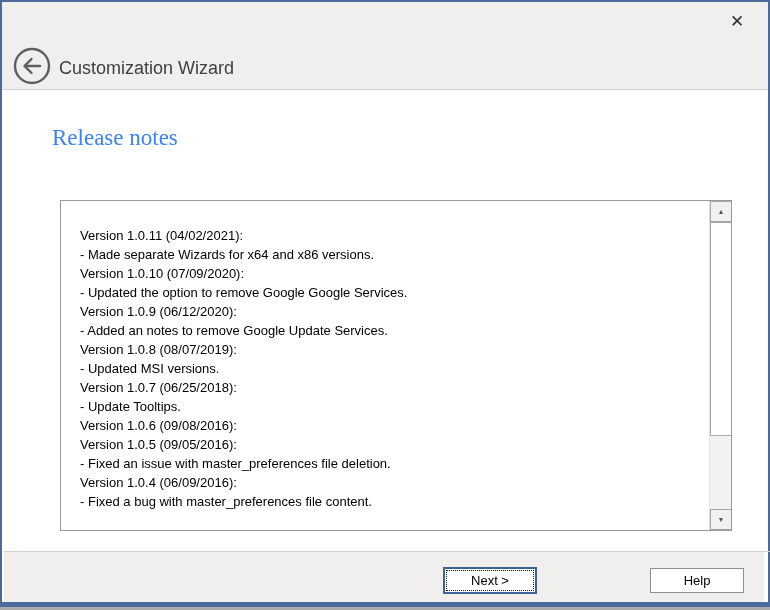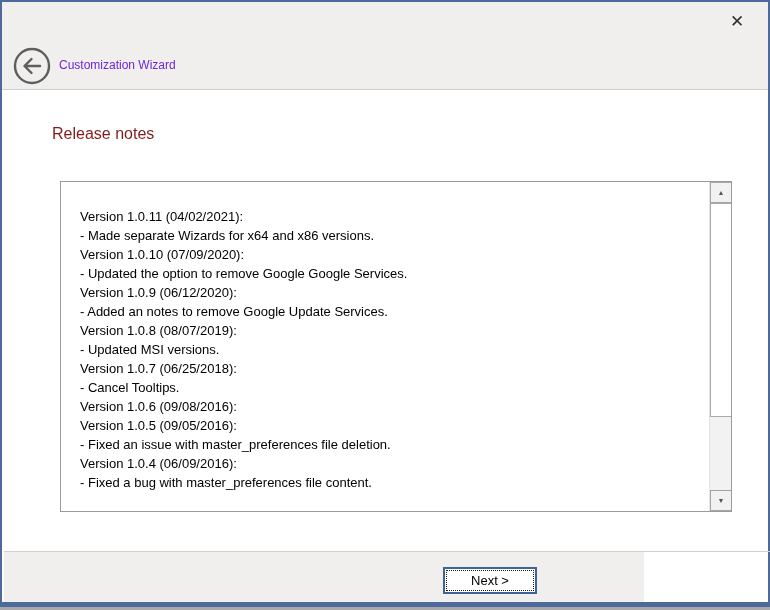--- a/index.html
+++ b/index.html
@@ -25,30 +25,30 @@
   .close-btn{
     position:absolute;top:6px;right:18px;width:26px;height:26px;
     display:flex;align-items:center;justify-content:center;
     color:#333333;font-size:17px;cursor:default;user-select:none;
   }
   .back-btn{
     position:absolute;left:10px;top:44px;width:40px;height:40px;cursor:default;
   }
   .header-title{
     position:absolute;left:57px;top:56px;
-    font-size:12px;color:#6d28d9;
+    font-size:18px;color:#404040;
   }
 
   
   .page-heading{
     position:absolute;left:50px;top:123px;
-    font-size:16px;color:#7f1d1d;
+    font-size:23px;color:#3b82f6;font-family:Liberation Serif, serif;
   }
   .notes-box{
-    position:absolute;left:58px;top:179px;width:672px;height:331px;
+    position:absolute;left:58px;top:198px;width:672px;height:331px;
     box-sizing:border-box;border:1px solid #9b9b9b;background:#ffffff;
     overflow:hidden;
   }
   .notes-text{
     position:absolute;left:0;top:0;right:23px;bottom:0;
     padding:25px 6px 0 19px;
     font-size:13px;line-height:19px;color:#000000;
     white-space:nowrap;overflow:hidden;
   }
   .notes-line{height:19px;}
@@ -67,21 +67,21 @@
   .sb-up{top:0;}
   .sb-down{bottom:0;}
   .sb-thumb{
     position:absolute;left:0;top:21px;width:22px;height:214px;box-sizing:border-box;
     background:#ffffff;border:1px solid #a9a9a9;
   }
 
   
   .footer-divider{position:absolute;left:2px;top:549px;width:766px;height:1px;background:#d0d0d0;}
   .footer{
-    position:absolute;left:2px;top:550px;width:640px;height:52px;background:#f0efee;
+    position:absolute;left:2px;top:550px;width:760px;height:52px;background:#f0efee;
   }
   .btn{
     position:absolute;top:16px;height:25px;width:94px;box-sizing:border-box;
     background:#ffffff;border:1px solid #8f8f8f;
     font-family:"Liberation Sans","DejaVu Sans",sans-serif;
     font-size:13px;color:#000000;
     display:flex;align-items:center;justify-content:center;
     padding:0;cursor:default;
   }
   .btn-next{
@@ -114,34 +114,35 @@
     <div class="notes-text">
         <div class="notes-line">Version 1.0.11 (04/02/2021):</div>
         <div class="notes-line">- Made separate Wizards for x64 and x86 versions.</div>
         <div class="notes-line">Version 1.0.10 (07/09/2020):</div>
         <div class="notes-line">- Updated the option to remove Google Google Services.</div>
         <div class="notes-line">Version 1.0.9 (06/12/2020):</div>
         <div class="notes-line">- Added an notes to remove Google Update Services.</div>
         <div class="notes-line">Version 1.0.8 (08/07/2019):</div>
         <div class="notes-line">- Updated MSI versions.</div>
         <div class="notes-line">Version 1.0.7 (06/25/2018):</div>
-        <div class="notes-line">- Cancel Tooltips.</div>
+        <div class="notes-line">- Update Tooltips.</div>
         <div class="notes-line">Version 1.0.6 (09/08/2016):</div>
         <div class="notes-line">Version 1.0.5 (09/05/2016):</div>
         <div class="notes-line">- Fixed an issue with master_preferences file deletion.</div>
         <div class="notes-line">Version 1.0.4 (06/09/2016):</div>
         <div class="notes-line">- Fixed a bug with master_preferences file content.</div>
       </div>
     <div class="scrollbar">
       <div class="sb-btn sb-up">▲</div>
       <div class="sb-thumb"></div>
       <div class="sb-btn sb-down">▼</div>
     </div>
   </div>
 
   <div class="footer-divider"></div>
   <div class="footer">
     <button class="btn btn-next">Next &gt;</button>
+    <button class="btn btn-help">Help</button>
   </div>
 
 </div>
 <div class="bottom-blue"></div>
 <div class="bottom-shadow"></div>
 
 </body></html>

